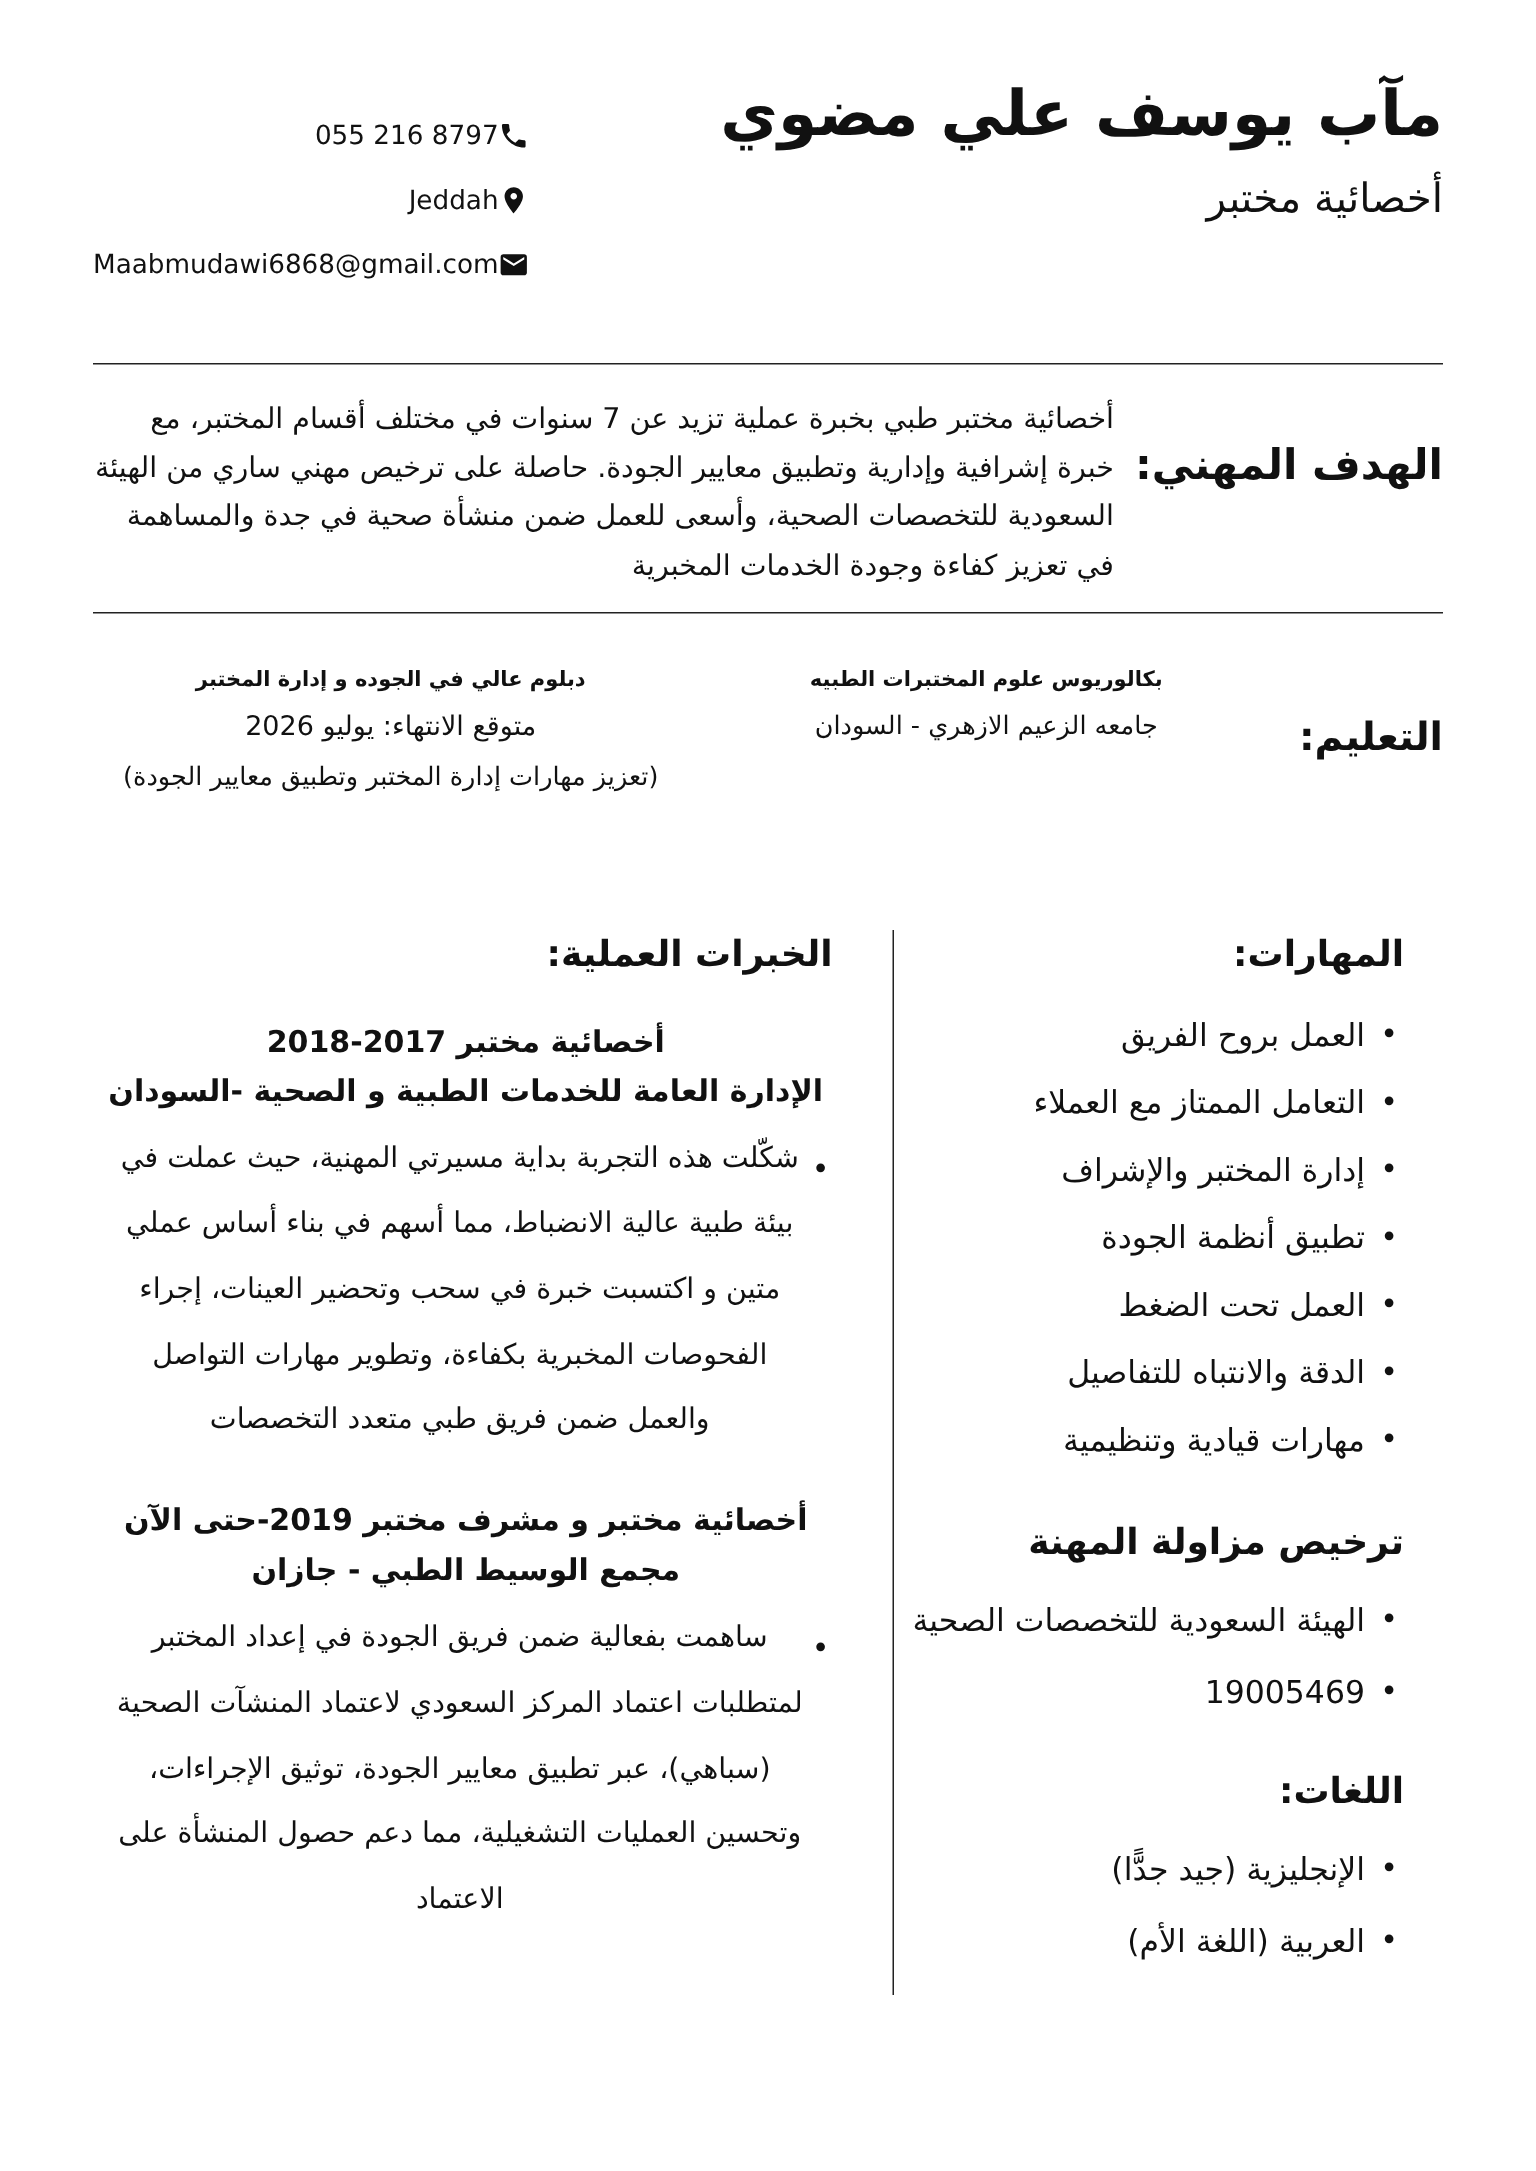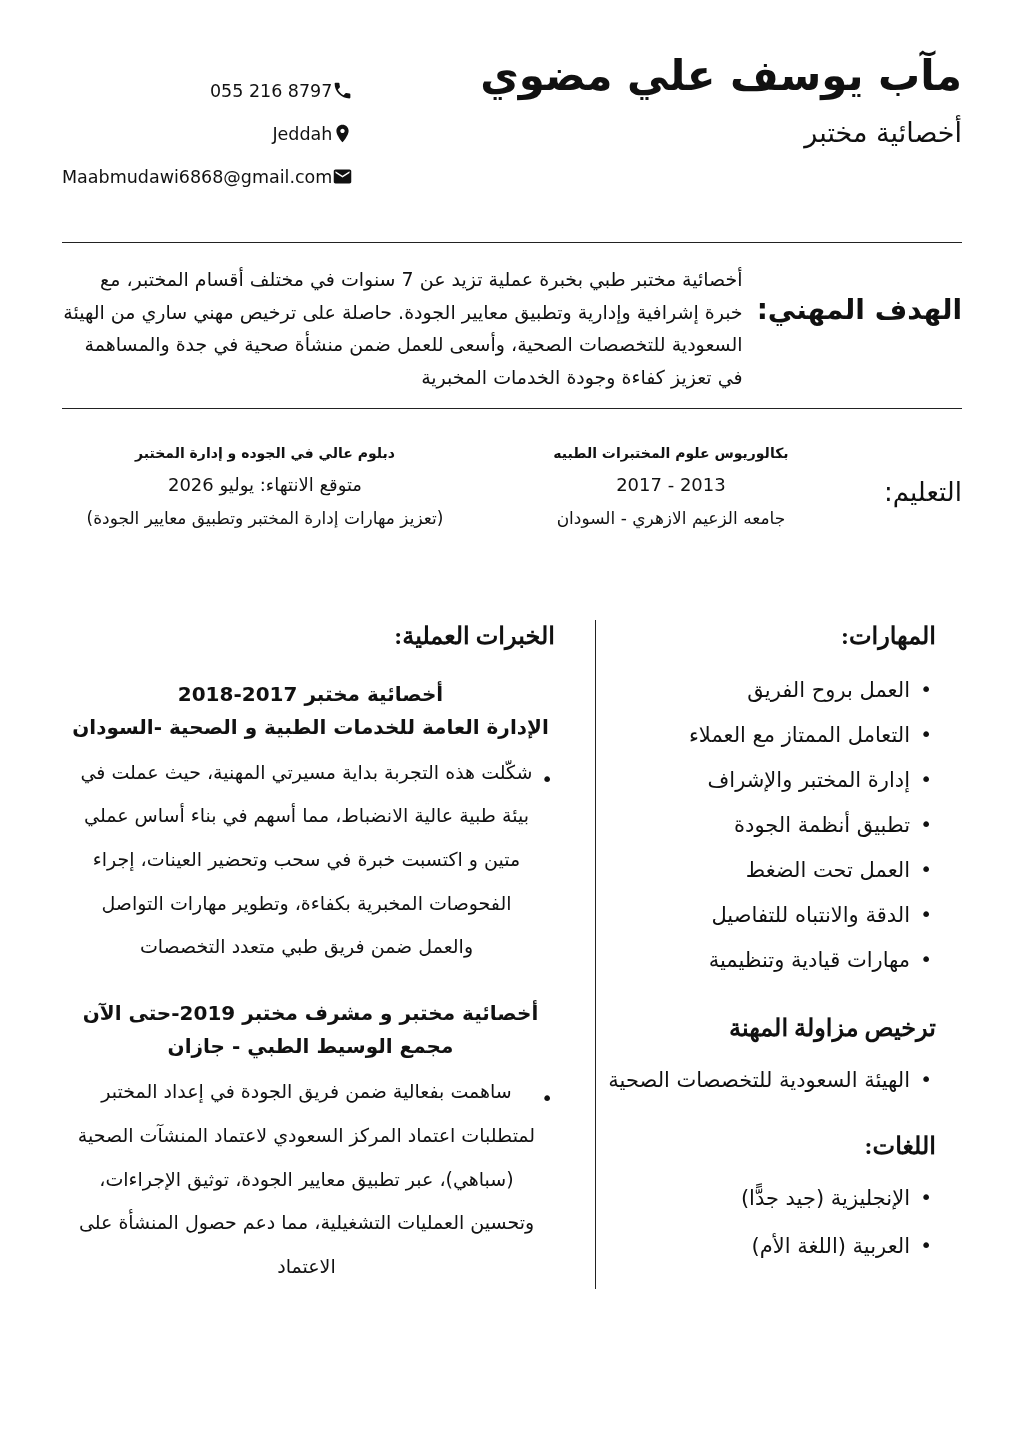--- a/index.html
+++ b/index.html
@@ -36,34 +36,34 @@
   .rule-1 { margin-top: 40px; }
   .rule-2 { margin-top: 14px; }
 
   
   .objective { direction: rtl; display: flex; gap: 14px; margin-top: 20px; align-items: flex-start; }
   .objective-label { font-size: 28px; font-weight: 700; white-space: nowrap; padding-top: 30px; }
   .objective-text { flex: 1; font-size: 19px; line-height: 1.72; text-align: right; margin: 0; }
 
   
   .education { direction: rtl; display: flex; gap: 10px; margin-top: 36px; }
-  .education-label { font-size: 26px; font-weight: 400; white-space: nowrap; padding-top: 32px; }
+  .education-label { font-size: 26px; font-weight: 700; white-space: nowrap; padding-top: 32px; }
   .education-entries { flex: 1; display: flex; }
   .education-entry { flex: 1; text-align: center; padding: 0 8px; }
   .edu-degree { font-size: 14px; font-weight: 700; }
   .edu-dates { font-size: 18px; margin-top: 13px; }
   .edu-school { font-size: 17px; margin-top: 13px; }
 
   
   .columns { direction: rtl; display: flex; margin-top: 92px; }
   .col-skills { width: 366px; box-sizing: border-box; padding: 2px 26px 0 12px; }
   .v-divider { width: 0; border-left: 1.6px solid #222; }
   .col-exp { flex: 1; box-sizing: border-box; padding: 2px 40px 0 4px; }
 
-  .section-title { font-size: 24px; font-weight: 700; text-align: right; margin: 0; font-family: Liberation Serif, serif; }
+  .section-title { font-size: 24px; font-weight: 700; text-align: right; margin: 0; }
 
   .dot-list { list-style: none; margin: 28px 0 0 0; padding: 0; }
   .dot-list li { position: relative; font-size: 21px; text-align: right; padding-right: 26px; margin-bottom: 21px; }
   .dot-list li::before { content: "\2022"; position: absolute; right: 4px; top: -1px; font-size: 20px; }
 
   .license-title { margin-top: 42px; }
   .license-list { margin-top: 26px; }
   .license-list li { margin-bottom: 24px; }
   .license-number { direction: ltr; unicode-bidi: embed; }
   .lang-title { margin-top: 40px; }
@@ -125,21 +125,20 @@
     <p class="objective-text">أخصائية مختبر طبي بخبرة عملية تزيد عن 7 سنوات في مختلف أقسام المختبر، مع خبرة إشرافية وإدارية وتطبيق معايير الجودة. حاصلة على ترخيص مهني ساري من الهيئة السعودية للتخصصات الصحية، وأسعى للعمل ضمن منشأة صحية في جدة والمساهمة في تعزيز كفاءة وجودة الخدمات المخبرية</p>
   </section>
 
   <hr class="rule rule-2">
 
   <section class="education">
     <div class="education-label">التعليم:</div>
     <div class="education-entries">
       <div class="education-entry">
         <div class="edu-degree">بكالوريوس علوم المختبرات الطبيه</div>
-        <div class="edu-dates">2013 - 2017</div>
         <div class="edu-school">جامعه الزعيم الازهري - السودان</div>
       </div>
       <div class="education-entry">
         <div class="edu-degree">دبلوم عالي في الجوده و إدارة المختبر</div>
         <div class="edu-dates">متوقع الانتهاء: يوليو 2026</div>
         <div class="edu-school">(تعزيز مهارات إدارة المختبر وتطبيق معايير الجودة)</div>
       </div>
     </div>
   </section>
 
@@ -153,20 +152,21 @@
         <li>إدارة المختبر والإشراف</li>
         <li>تطبيق أنظمة الجودة</li>
         <li>العمل تحت الضغط</li>
         <li>الدقة والانتباه للتفاصيل</li>
         <li>مهارات قيادية وتنظيمية</li>
       </ul>
 
       <h2 class="section-title license-title">ترخيص مزاولة المهنة</h2>
       <ul class="dot-list license-list">
         <li>الهيئة السعودية للتخصصات الصحية</li>
+        <li><span class="license-number">19005469</span></li>
       </ul>
 
       <h2 class="section-title lang-title">اللغات:</h2>
       <ul class="dot-list lang-list">
         <li>الإنجليزية (جيد جدًّا)</li>
         <li>العربية (اللغة الأم)</li>
       </ul>
     </div>
 
     <div class="v-divider"></div>

